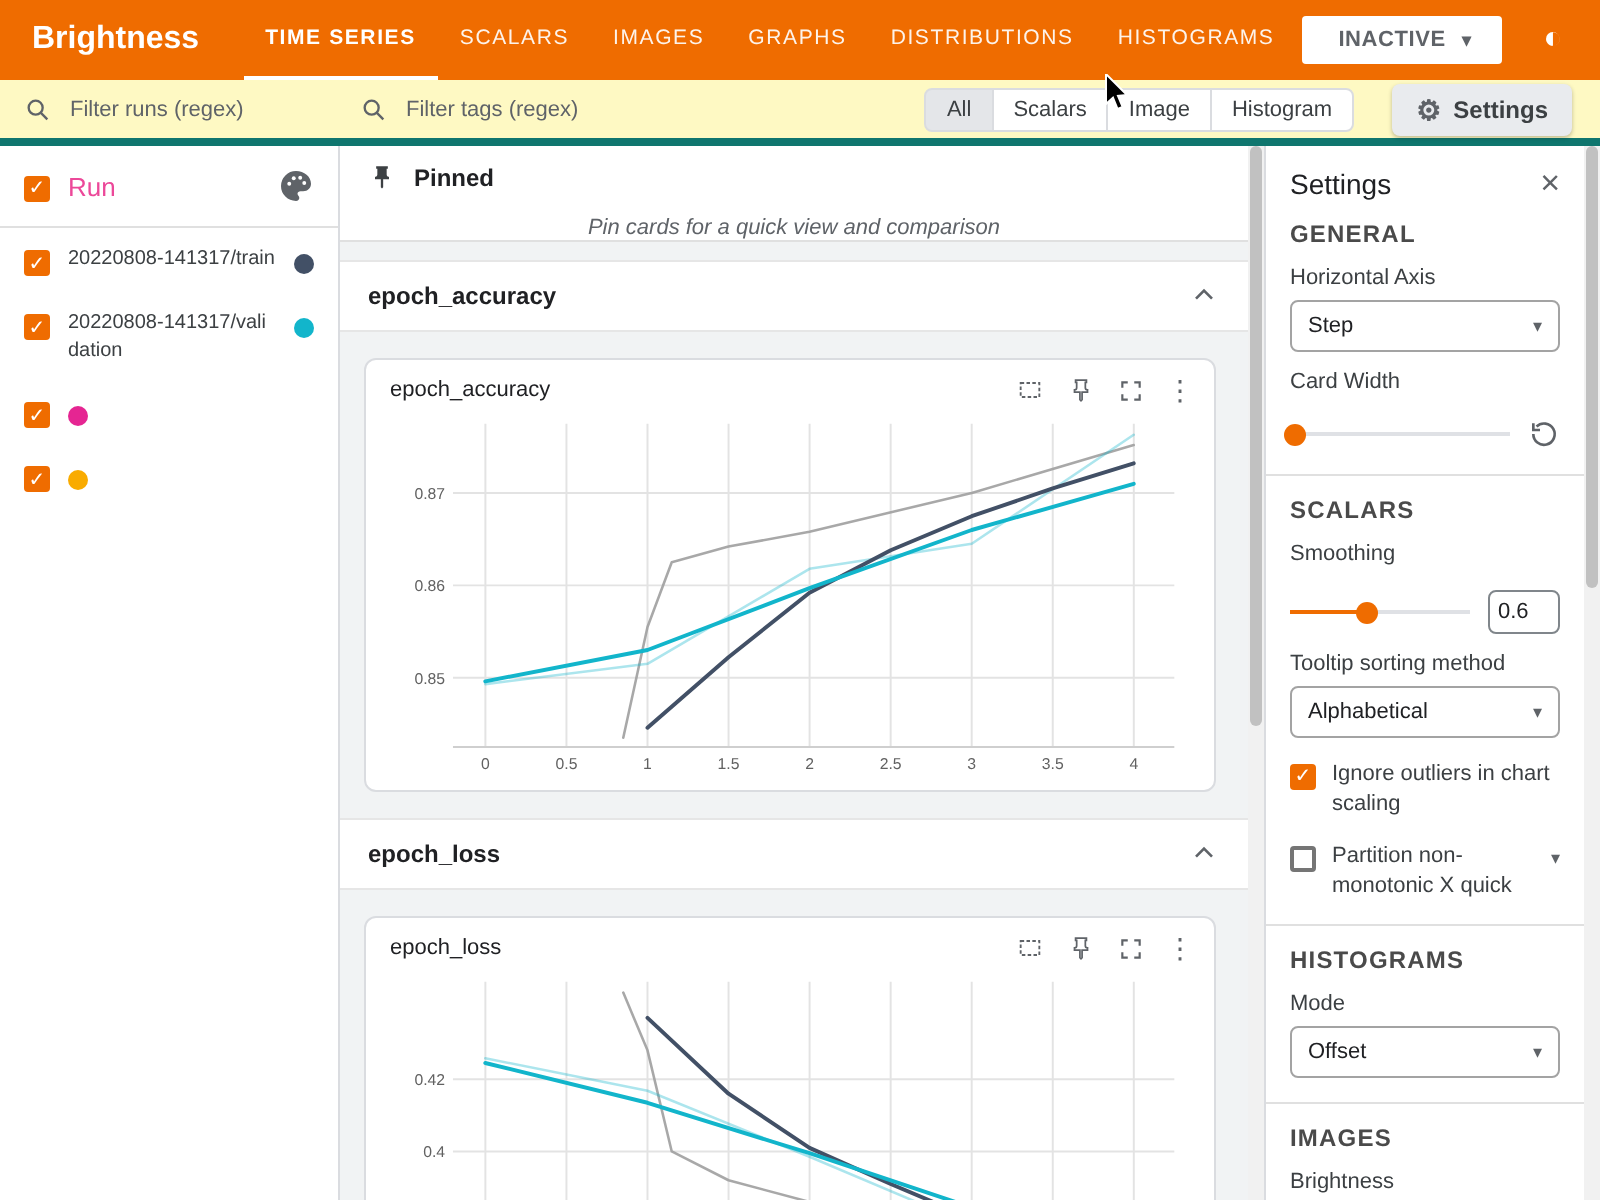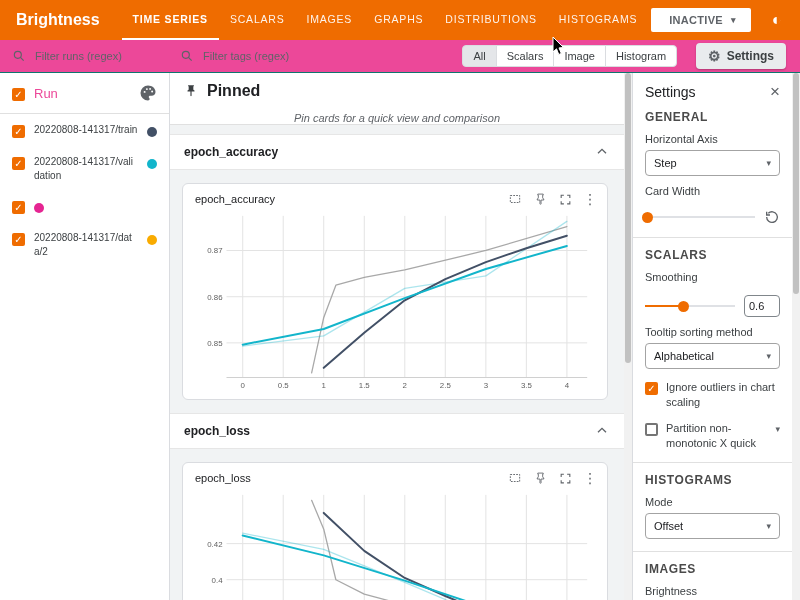--- a/index.html
+++ b/index.html
@@ -12,21 +12,21 @@
   .logo { font-size:16px; font-weight:bold; margin-right:22px; white-space:nowrap; }
   .tabs { display:flex; height:40px; }
   .tab { font-size:10.5px; letter-spacing:.8px; padding:0 11px; line-height:38px; cursor:pointer; opacity:.92; border-bottom:2px solid transparent; white-space:nowrap; }
   .tab.active { border-bottom:2px solid #fff; font-weight:bold; opacity:1; }
   .top-right { margin-left:auto; display:flex; align-items:center; gap:2px; }
   .status-select { background:#fff; color:#5f6368; font-size:11px; font-weight:bold; height:24px; display:flex; align-items:center; justify-content:center; gap:8px; padding:0 7px 0 10px; border-radius:2px; margin-right:10px; min-width:100px; cursor:pointer; letter-spacing:.3px; }
   .status-select .arr { font-size:9px; color:#5f6368; }
   .hicon { width:27px; height:27px; display:flex; align-items:center; justify-content:center; font-size:16px; cursor:pointer; color:#fff; }
 
   
-  .filter-row { height:33px; border-bottom:1px solid #0f766e; display:flex; align-items:center; background:#ec4899; }
+  .filter-row { height:33px; border-bottom:4px solid #0f766e; display:flex; align-items:center; background:#fef9c3; }
   .fr-left { width:170px; flex:none; display:flex; align-items:center; gap:7px; padding:0 12px; }
   .fr-main { flex:1; display:flex; align-items:center; gap:7px; padding:0 4px 0 10px; }
   .search-ic { width:14px; height:14px; color:#5f6368; flex:none; }
   .filter-input { border:none; outline:none; font-size:11px; color:#202124; width:100%; background:transparent; }
   .filter-input::placeholder { color:#5f6368; }
   .chips { display:flex; margin-left:auto; }
   .chip { font-size:11px; color:#3c4043; border:1px solid #dadce0; padding:4px 10px; background:#fff; cursor:pointer; white-space:nowrap; }
   .chip + .chip { margin-left:-1px; }
   .chip:first-child { border-radius:4px 0 0 4px; }
   .chip:last-child { border-radius:0 4px 4px 0; }
@@ -47,21 +47,21 @@
   .run-dot { width:10px; height:10px; border-radius:50%; margin-top:4px; flex:none; }
   .cb { width:13px; height:13px; border-radius:2px; flex:none; display:flex; align-items:center; justify-content:center; font-size:10px; color:#fff; background:var(--accent,#ef6c00); margin-top:2px; cursor:pointer; }
   .cb.un { background:#fff; border:2px solid #757575; }
 
   
   .main { flex:1; background:#f1f3f4; position:relative; overflow:hidden; }
   .main-inner { padding-right:8px; }
   .pinned-block { background:#fff; border-bottom:1px solid #e0e0e0; }
   .pinned-head { display:flex; align-items:center; gap:9px; padding:9px 14px 2px; }
   .pin-ic { width:14px; height:14px; color:#3c4043; }
-  .pinned-title { font-size:16px; font-weight:bold; }
+  .pinned-title { font-size:12px; font-weight:bold; }
   .pinned-hint { font-size:11px; font-style:italic; color:#5f6368; text-align:center; padding:10px 0 0; }
   .gap8 { height:9px; }
   .section-head { background:#fff; display:flex; align-items:center; justify-content:space-between; padding:9px 14px; border-top:1px solid #e6e6e6; border-bottom:1px solid #e6e6e6; cursor:pointer; }
   .section-title { font-size:12px; font-weight:bold; color:#202124; }
   .caret-up { width:16px; height:16px; color:#5f6368; }
   .card-zone { padding:13px 16px 13px 12px; }
   .card { background:#fff; border:1px solid #dadce0; border-radius:6px; padding:6px 8px 4px; }
   .card-head { display:flex; align-items:center; justify-content:space-between; padding:2px 2px 2px 4px; }
   .card-title { font-size:11px; color:#202124; }
   .card-icons { display:flex; align-items:center; gap:11px; color:#5f6368; }
@@ -181,21 +181,20 @@
       <div class="run-item">
         <span class="cb">
             <span>✓</span>
           </span>
         <span class="run-dot" style="background: rgb(229, 37, 146);"></span>
       </div>
       <div class="run-item">
         <span class="cb">
             <span>✓</span>
           </span>
-        <span class="run-label">20220808-141317/data/2</span>
         <span class="run-dot" style="background: rgb(249, 171, 0);"></span>
       </div>
     </aside>
 
     <main class="main">
       <div class="main-inner">
 
         <div class="pinned-block">
           <div class="pinned-head">
             <svg class="pin-ic" viewBox="0 0 24 24">

